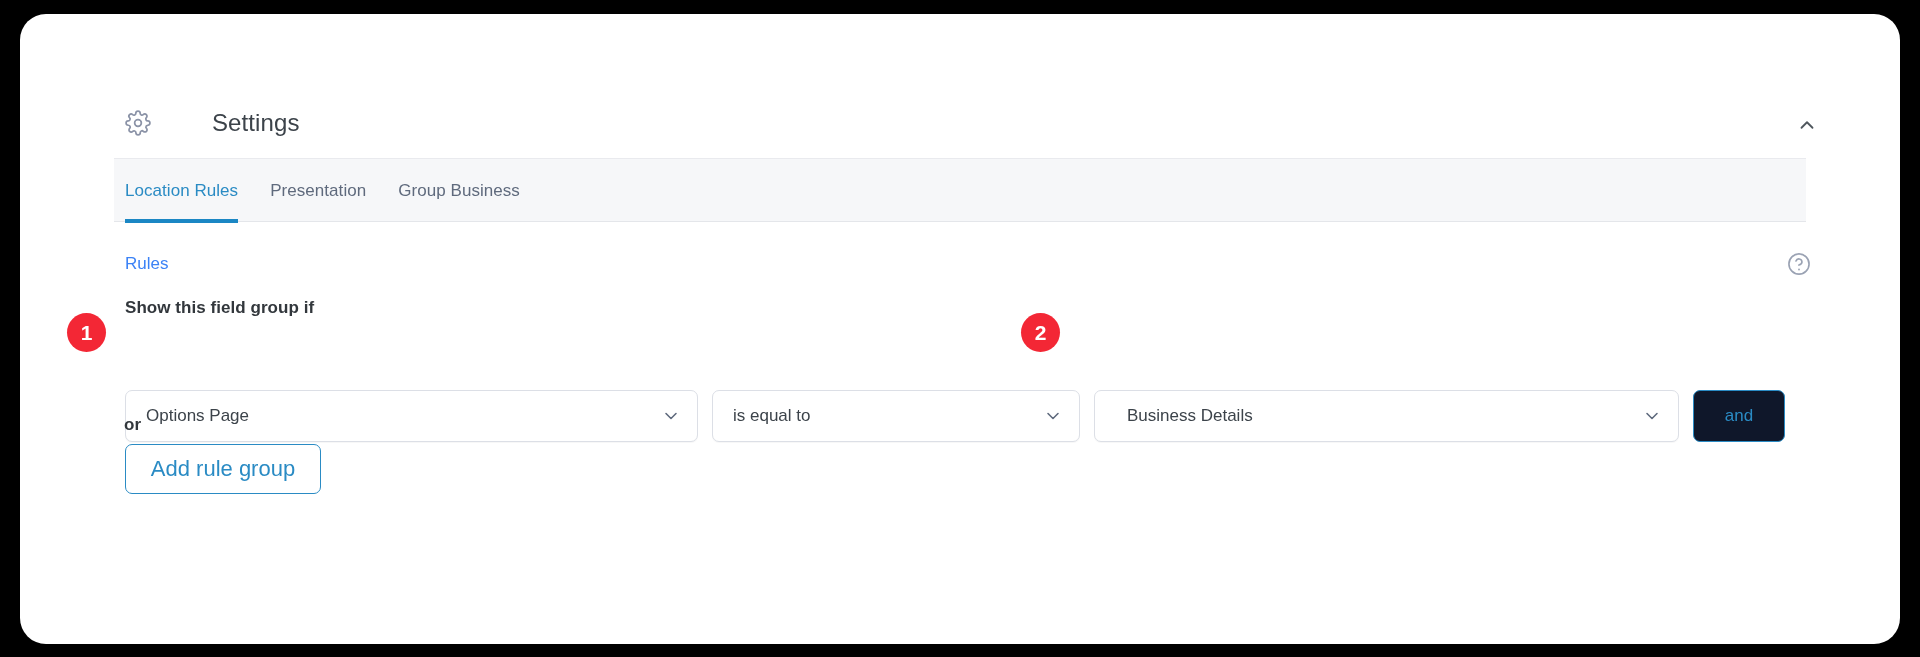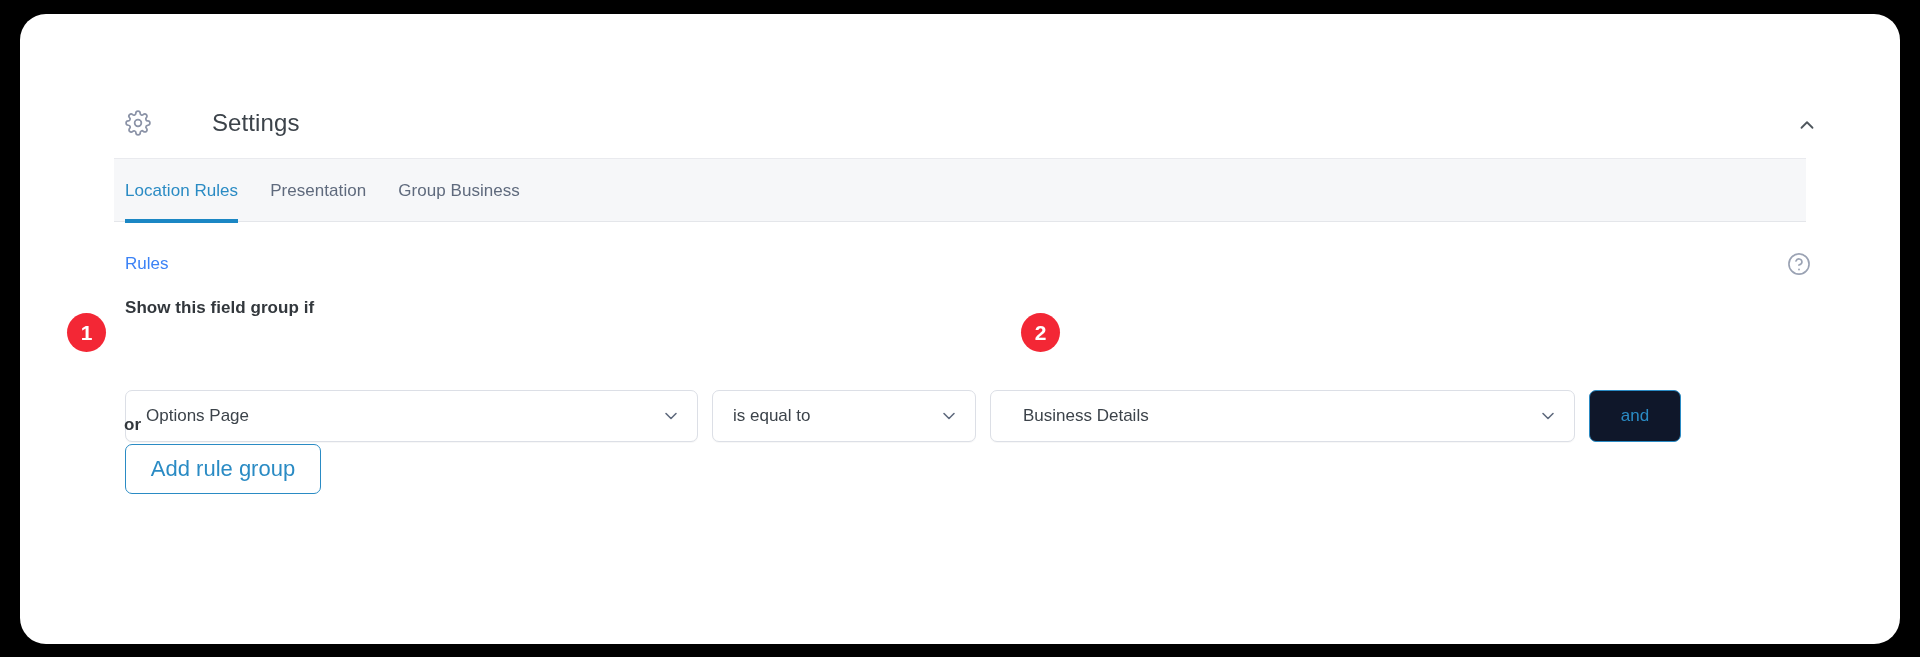--- a/index.html
+++ b/index.html
@@ -192,21 +192,21 @@
     right: 16px;
     top: 50%;
     transform: translateY(-50%);
     width: 20px;
     height: 20px;
     color: #5f6a7d;
   }
   .select .chev svg { width: 20px; height: 20px; display: block; }
 
   .select-param   { width: 573px; }
-  .select-operator{ width: 264px; }
+  .select-operator{ width: 368px; }
   .select-value-field { width: 585px; padding-left: 32px; }
 
   .and-button {
     width: 92px;
     height: 52px;
     display: flex;
     align-items: center;
     justify-content: center;
     border: 1px solid #2a8bc4;
     border-radius: 7px;

